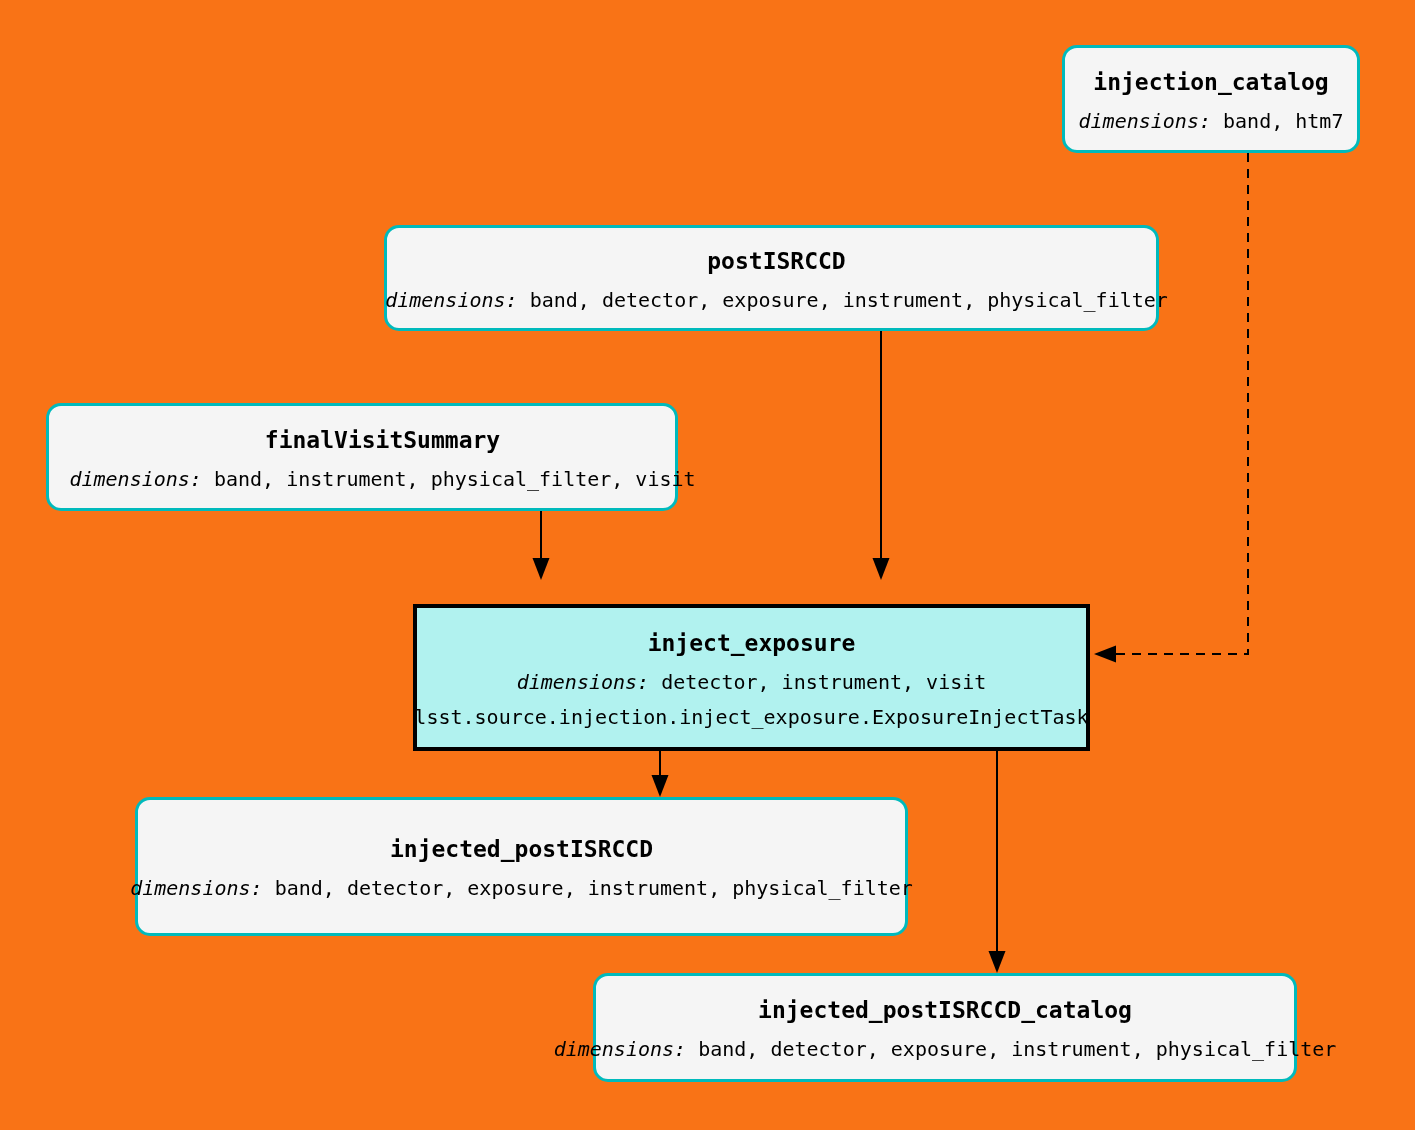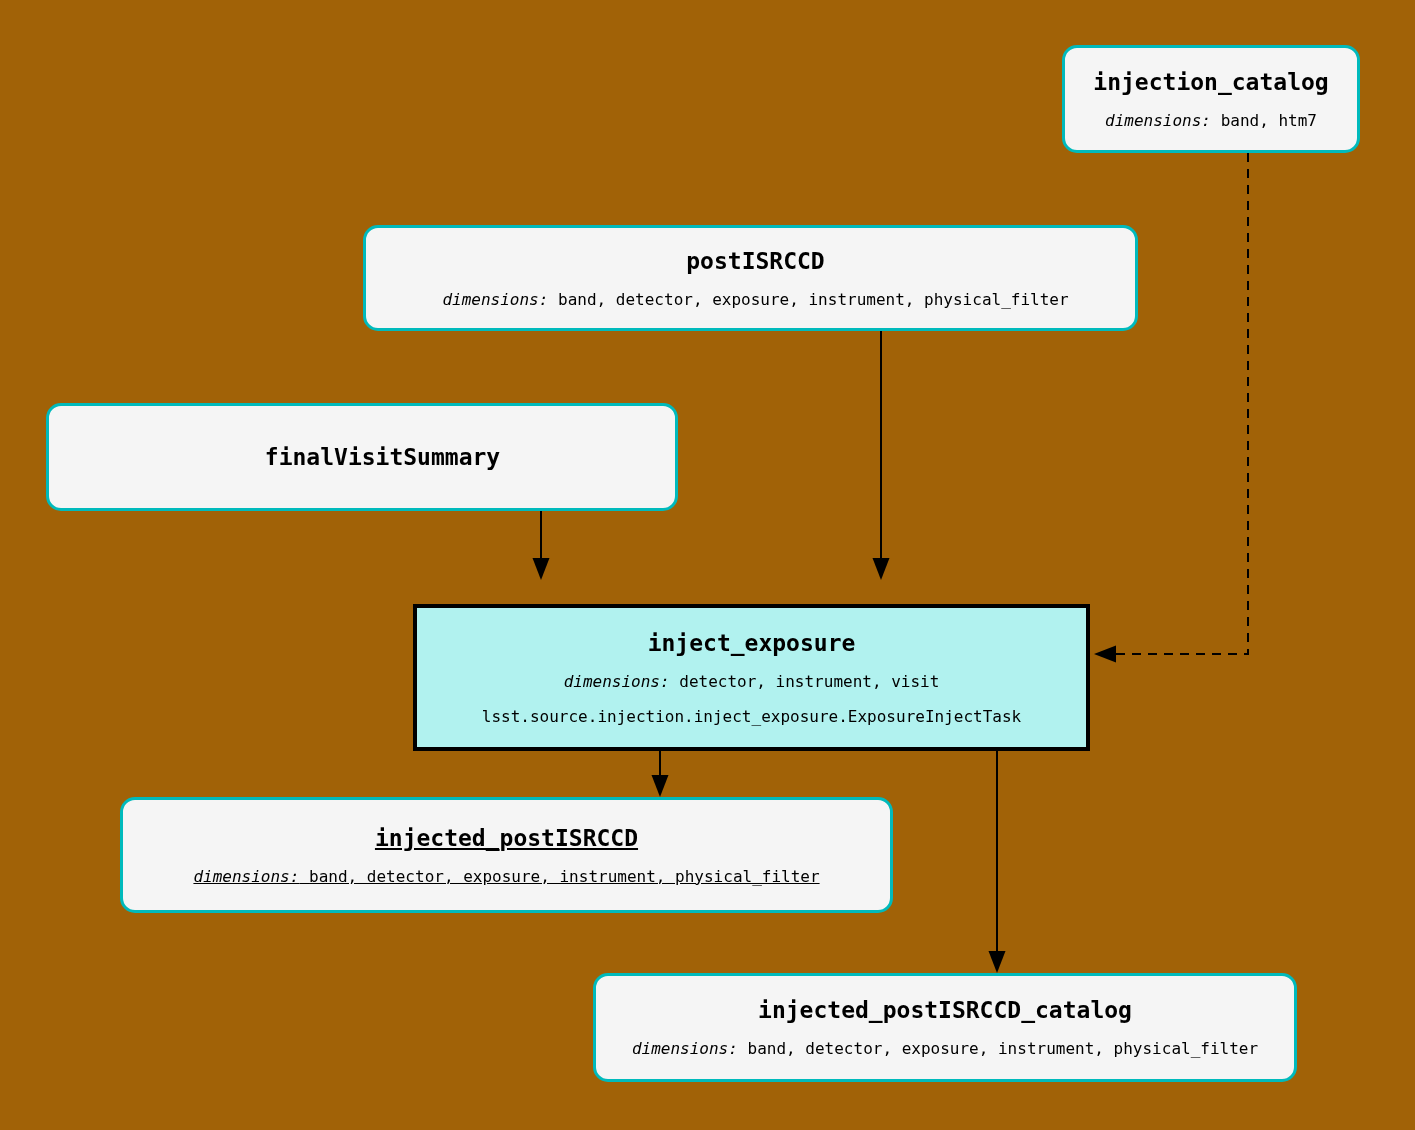--- a/index.html
+++ b/index.html
@@ -4,21 +4,21 @@
 <style>
   html, body {
     margin: 0;
     padding: 0;
     background: #ffffff;
   }
   .canvas {
     position: relative;
     width: 1415px;
     height: 1130px;
-    background: #a16207;
+    background: #f97316;
     font-family: "DejaVu Sans Mono", "Liberation Mono", monospace;
     color: #000000;
     overflow: hidden;
   }
   .edges {
     position: absolute;
     left: 0;
     top: 0;
     width: 1415px;
     height: 1130px;
@@ -45,32 +45,32 @@
     border: 4px solid #000000;
     border-radius: 0;
     margin-top: 24px;
   }
   .node-title {
     font-weight: bold;
     font-size: 23px;
     line-height: 30px;
   }
   .node-sub {
-    font-size: 16px;
+    font-size: 20px;
     line-height: 22px;
   }
   .dims-label {
     font-style: italic;
   }
   
   #node-injection-catalog          { left: 1062px; top: 45px;  width: 298px; height: 108px; }
-  #node-postisrccd                 { left: 363px;  top: 225px; width: 775px; height: 106px; padding-left: 10px; }
+  #node-postisrccd                 { left: 384px;  top: 225px; width: 775px; height: 106px; padding-left: 10px; }
   #node-finalvisitsummary          { left: 46px;   top: 403px; width: 632px; height: 108px; padding-left: 41px; }
   #node-inject-exposure            { left: 413px;  top: 580px; width: 677px; height: 147px; }
-  #node-injected-postisrccd        { left: 120px;  top: 797px; width: 773px; height: 116px; text-decoration: underline; }
+  #node-injected-postisrccd        { left: 135px;  top: 797px; width: 773px; height: 139px; }
   #node-injected-postisrccd-catalog{ left: 593px;  top: 973px; width: 704px; height: 109px; }
 </style>
 </head>
 <body>
 
 <div class="canvas">
 
   <svg class="edges" width="1415" height="1130" viewBox="0 0 1415 1130" xmlns="http://www.w3.org/2000/svg">
 
     <g>
@@ -104,20 +104,21 @@
     <div class="node-sub"><span class="dims-label">dimensions:</span>&nbsp;<span>band, htm7</span></div>
   </div>
 
   <div class="node dataset" id="node-postisrccd">
     <div class="node-title">postISRCCD</div>
     <div class="node-sub"><span class="dims-label">dimensions:</span>&nbsp;<span>band, detector, exposure, instrument, physical_filter</span></div>
   </div>
 
   <div class="node dataset" id="node-finalvisitsummary">
     <div class="node-title">finalVisitSummary</div>
+    <div class="node-sub"><span class="dims-label">dimensions:</span>&nbsp;<span>band, instrument, physical_filter, visit</span></div>
   </div>
 
   <div class="node task" id="node-inject-exposure">
     <div class="node-title">inject_exposure</div>
     <div class="node-sub"><span class="dims-label">dimensions:</span>&nbsp;<span>detector, instrument, visit</span></div>
     <div class="node-sub">lsst.source.injection.inject_exposure.ExposureInjectTask</div>
   </div>
 
   <div class="node dataset" id="node-injected-postisrccd">
     <div class="node-title">injected_postISRCCD</div>

